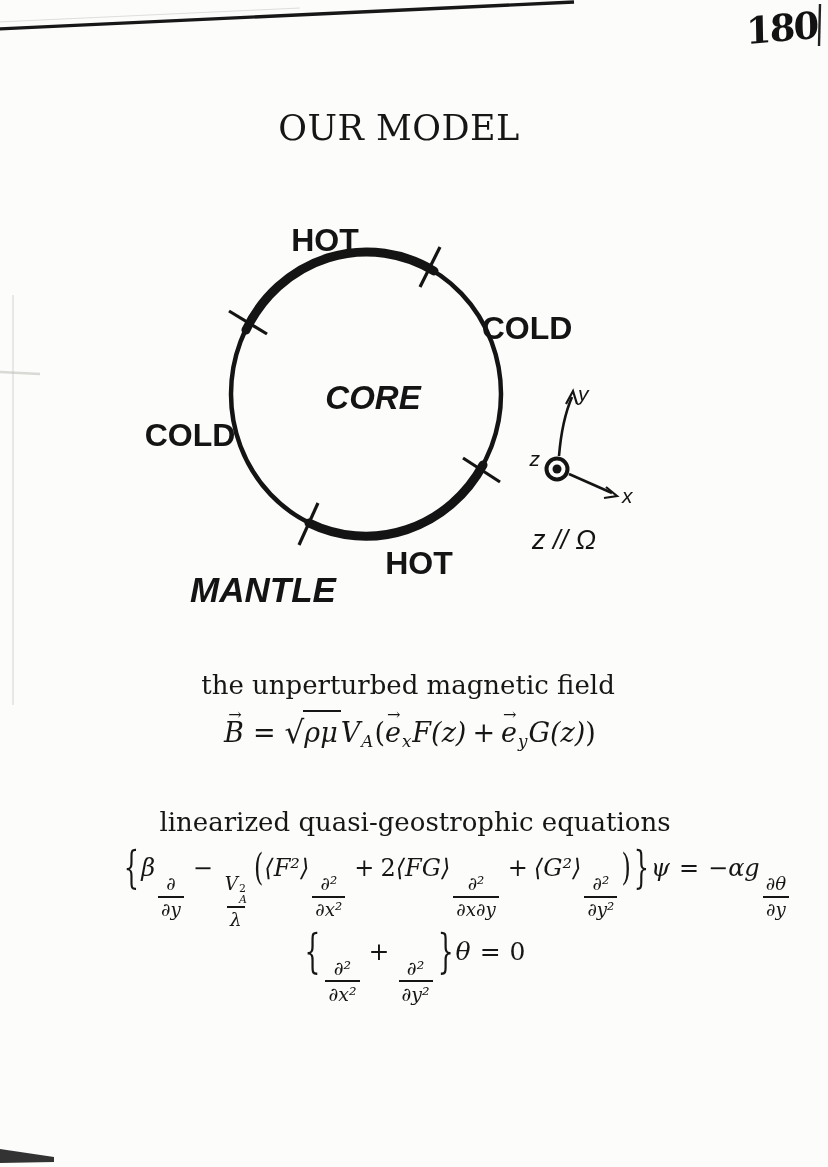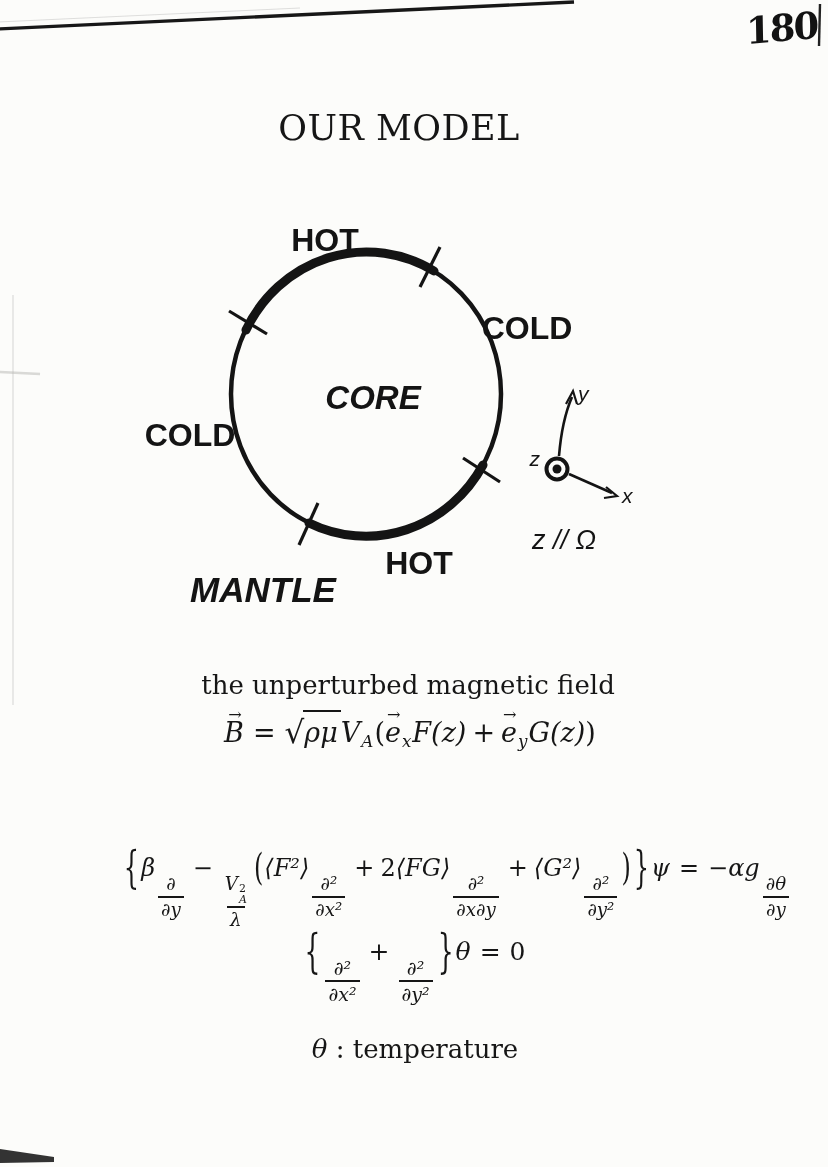--- a/index.html
+++ b/index.html
@@ -103,20 +103,21 @@
     <text class="axlabel" x="540" y="466" font-size="21" text-anchor="end">z</text>
     <text class="axlabel" x="564" y="549" font-size="27" text-anchor="middle">z // Ω</text>
   </svg>
 
   <div class="tb heading" style="top:670px; left:-6px">the unperturbed magnetic field</div>
 
   <div class="tb eq" style="top:708px; left:-4px">
     <span class="vec"><span class="arr">→</span><span class="mi">B</span></span><span class="rel">=</span><span class="sqrt"><span class="rad-sym">√</span><span class="radicand mi">ρμ</span></span><span class="mi">V</span><span class="sb">A</span><span class="up">(</span><span class="vec"><span class="arr">→</span><span class="mi">e</span></span><span class="sb">x</span><span class="mi">F(z)</span><span class="op">+</span><span class="vec"><span class="arr">→</span><span class="mi">e</span></span><span class="sb">y</span><span class="mi">G(z)</span><span class="up">)</span>
   </div>
 
+  <div class="tb heading" style="top:807px; left:1px">linearized quasi-geostrophic equations</div>
 
   <div class="tb eq bigeq" style="top:850px; left:43px">
     <span class="brace">{</span><span class="mi">β</span><span class="frac">
         <span class="num mi">∂</span>
         <span class="den mi">∂y</span>
       </span><span class="op">−</span><span class="frac">
         <span class="num"><span class="mi">V</span><span class="ss">
             <span>2</span>
             <span class="mi">A</span>
           </span></span>
@@ -139,17 +140,14 @@
   <div class="tb eq eq3" style="top:933px; left:0px">
     <span class="brace">{</span><span class="frac">
         <span class="num mi">∂²</span>
         <span class="den mi">∂x²</span>
       </span><span class="op">+</span><span class="frac">
         <span class="num mi">∂²</span>
         <span class="den mi">∂y²</span>
       </span><span class="brace">}</span><span class="mi">θ</span><span class="rel">=</span><span class="up">0</span>
   </div>
 
-  <div class="tb legend" style="top:1034px; left:1px">
-    <span class="mi">θ</span><span class="up"> : temperature</span>
-  </div>
 
 </div>
 
 </body></html>

